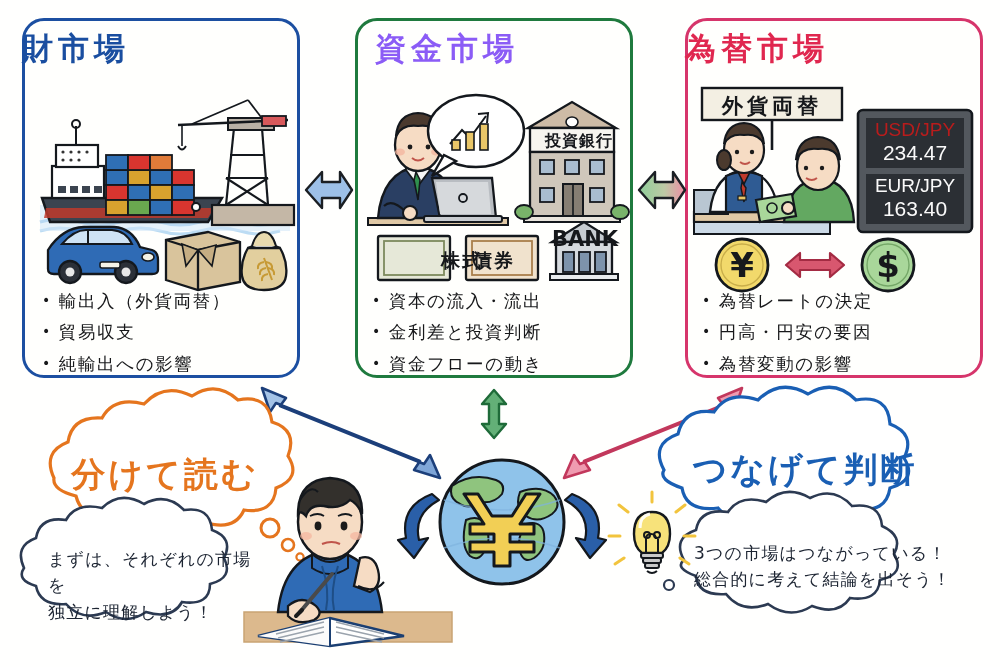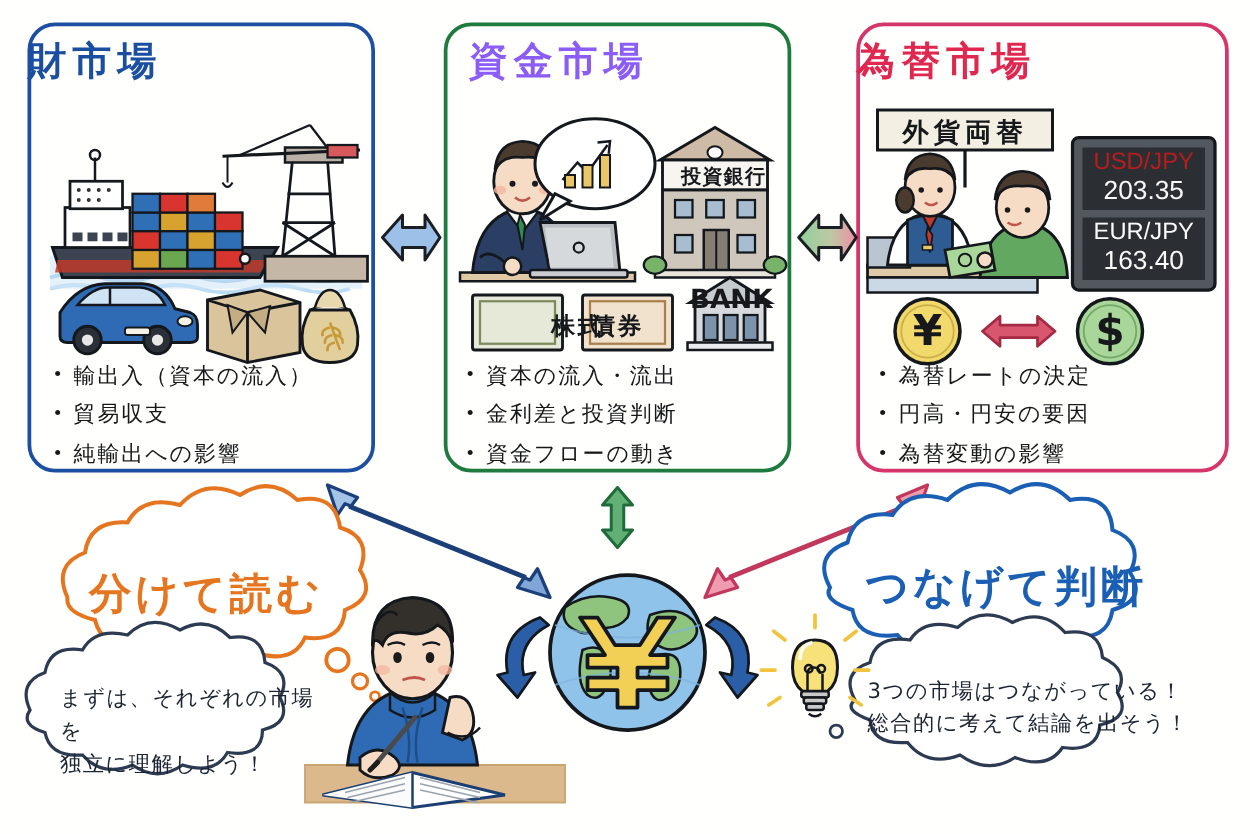--- a/index.html
+++ b/index.html
@@ -144,21 +144,21 @@
         <path d="M266 268 q-7 1 -6 7"></path>
       <path d="M268 274 q-7 1 -6 7"></path>
       <path d="M266 262 q7 1 6 7"></path>
         <path d="M268 268 q7 1 6 7"></path>
     </g>
   </svg>
 
   <div class="bullets" style="left:42px;top:290px;width:250px;">
     <div class="bullet">
         <span class="dot">•</span>
-        <span>輸出入（資本の流入）</span>
+        <span>輸出入（外貨両替）</span>
       </div>
     <div class="bullet">
         <span class="dot">•</span>
         <span>貿易収支</span>
       </div>
     <div class="bullet">
         <span class="dot">•</span>
         <span>純輸出への影響</span>
       </div>
   </div>
@@ -295,21 +295,21 @@
 
     <circle cx="742" cy="265" r="26" fill="#f2d96b" stroke="#14181d" stroke-width="2.8"></circle>
     <circle cx="742" cy="265" r="21" fill="none" stroke="#c9ae4a" stroke-width="1.4"></circle>
     <circle cx="888" cy="265" r="26" fill="#a9d79a" stroke="#14181d" stroke-width="2.8"></circle>
     <circle cx="888" cy="265" r="21" fill="none" stroke="#74a767" stroke-width="1.4"></circle>
 
     <path d="M786 265 L800 253 L800 260 L830 260 L830 253 L844 265 L830 277 L830 270 L800 270 L800 277 Z" fill="#d8576f" stroke="#a42b43" stroke-width="2.2" stroke-linejoin="round"></path>
   </svg>
   <div class="nosel" style="position:absolute;left:702px;top:92px;width:140px;text-align:center;font-size:21px;font-weight:700;color:#16181b;letter-spacing:4px;">外貨両替</div>
   <div class="nosel" style="position:absolute;left:866px;top:119px;width:98px;text-align:center;font-size:19px;color:#b91c1c;font-family:'Liberation Sans',sans-serif;">USD/JPY</div>
-  <div class="nosel" style="position:absolute;left:866px;top:141px;width:98px;text-align:center;font-size:21px;color:#fafafa;font-family:'Liberation Sans',sans-serif;">203.35</div>
+  <div class="nosel" style="position:absolute;left:866px;top:141px;width:98px;text-align:center;font-size:21px;color:#fafafa;font-family:'Liberation Sans',sans-serif;">234.47</div>
   <div class="nosel" style="position:absolute;left:866px;top:175px;width:98px;text-align:center;font-size:19px;color:#fafafa;font-family:'Liberation Sans',sans-serif;">EUR/JPY</div>
   <div class="nosel" style="position:absolute;left:866px;top:197px;width:98px;text-align:center;font-size:21px;color:#fafafa;font-family:'Liberation Sans',sans-serif;">163.40</div>
   <div class="nosel" style="position:absolute;left:716px;top:246px;width:52px;text-align:center;font-size:34px;font-weight:700;color:#16181b;line-height:38px;">¥</div>
   <div class="nosel" style="position:absolute;left:862px;top:246px;width:52px;text-align:center;font-size:34px;font-weight:700;color:#16181b;line-height:38px;">$</div>
 
   <div class="bullets" style="left:702px;top:290px;width:270px;">
     <div class="bullet">
         <span class="dot">•</span>
         <span>為替レートの決定</span>
       </div>

